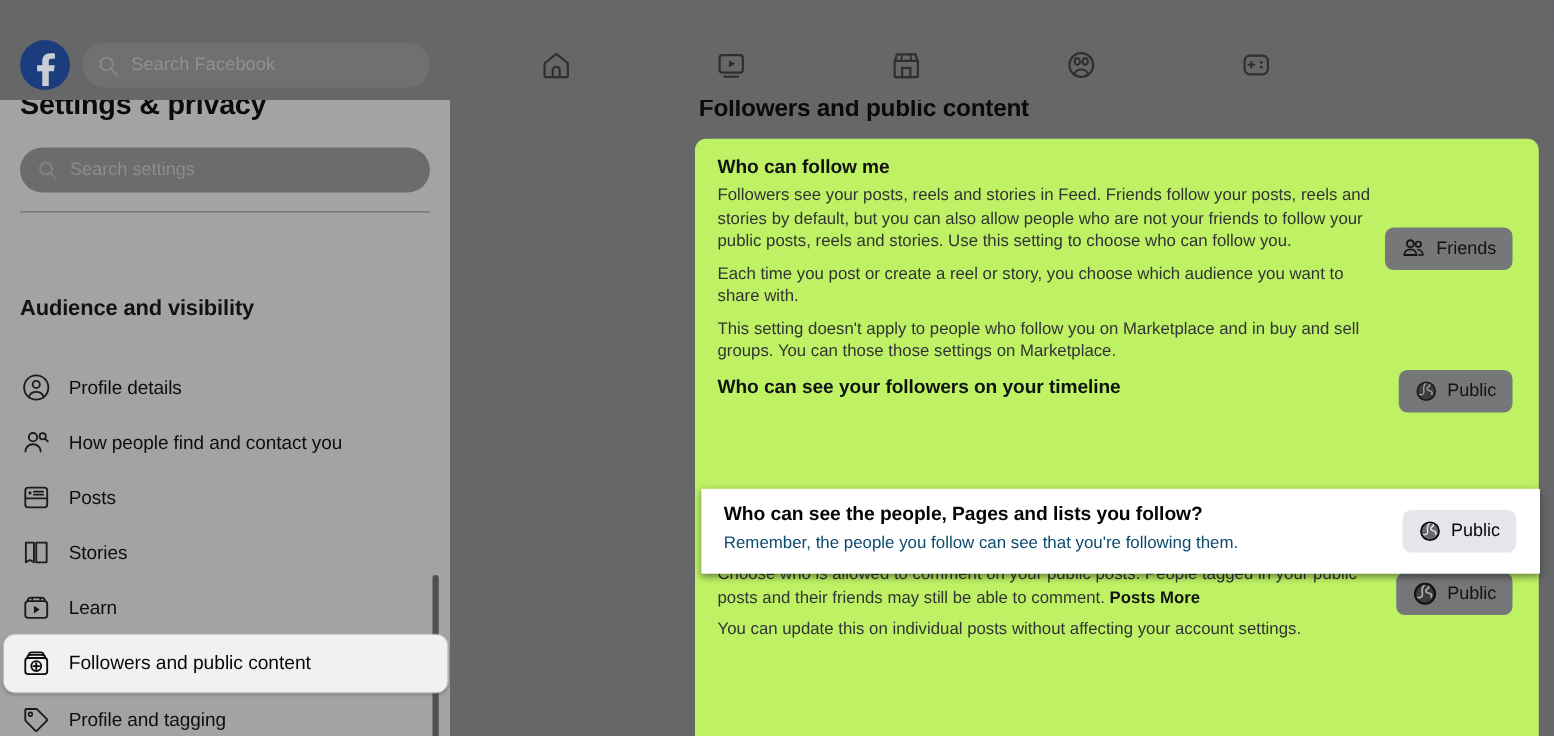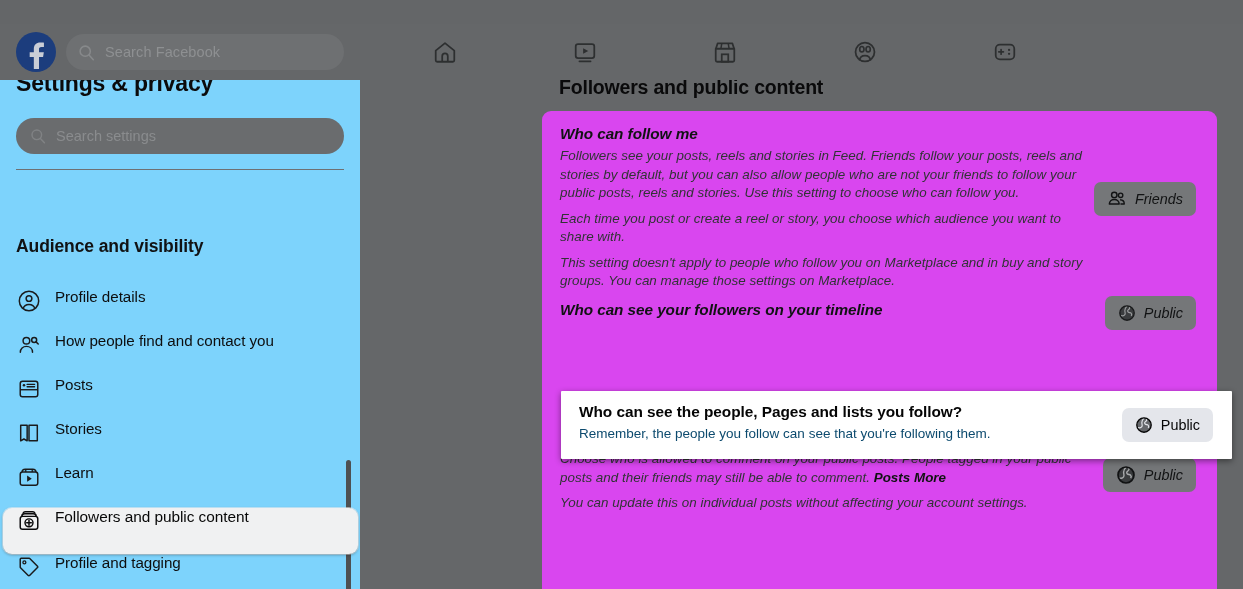--- a/index.html
+++ b/index.html
@@ -48,21 +48,21 @@
   .navicon {
     width: 140px; height: 56px;
     display: flex; align-items: center; justify-content: center;
   }
   .navicon svg { display: block; opacity: .88; }
 
   
   .sidebar {
     position: absolute; left: 0; top: 56px;
     width: 360px; height: 533px;
-    background: #7dd3fc;
+    background: #a3a3a3;
     overflow: hidden;
   }
   .side-title {
     position: absolute; left: 16px; top: 14px;
     font-size: 23px; font-weight: bold; color: #0b0b0c;
     letter-spacing: -.2px;
   }
   .side-search {
     position: absolute; left: 16px; top: 62px;
     width: 328px; height: 36px;
@@ -91,21 +91,21 @@
     letter-spacing: .05px;
   }
 
   .menu {
     position: absolute; left: 0; top: 176px;
     width: 360px;
   }
   .menu-item {
     position: relative;
     height: 44px;
-    display: flex; 
+    display: flex; align-items: center;
     padding-left: 16px;
   }
   .menu-item .mi-ico {
     width: 26px; height: 26px; flex: none;
     margin-right: 13px;
     display: flex; align-items: center; justify-content: center;
   }
   .menu-item .mi-ico svg { display: block; }
   .menu-item .mi-label {
     font-size: 15.2px; color: #0d0e0f;
@@ -139,25 +139,24 @@
     background: #656769;
     overflow: hidden;
   }
   .main-title {
     position: absolute; left: 199px; top: 20px;
     font-size: 19.5px; font-weight: bold; color: #0a0a0b;
     letter-spacing: -.2px;
   }
 
   .settings-card {
-    position: absolute; left: 182px; top: 55px;
+    position: absolute; left: 196px; top: 55px;
     width: 675px; height: 478px;
-    background: #d946ef;
+    background: #bef264;
     border-radius: 9px 9px 0 0;
-    font-style: italic;
   }
 
   .row {
     position: relative;
     padding: 14px 18px 12px 18px;
   }
   .row .row-title {
     font-size: 15.3px; font-weight: bold; color: #111213;
     letter-spacing: -.05px;
     margin-bottom: 4px;
@@ -399,21 +398,21 @@
 <div class="main">
 
   <div class="main-title">Followers and public content</div>
 
   <div class="settings-card">
 
     <div class="row" id="row-follow-me">
       <div class="row-title">Who can follow me</div>
       <div class="row-para">Followers see your posts, reels and stories in Feed. Friends follow your posts, reels and stories by default, but you can also allow people who are not your friends to follow your public posts, reels and stories. Use this setting to choose who can follow you.</div>
       <div class="row-para">Each time you post or create a reel or story, you choose which audience you want to share with.</div>
-      <div class="row-para">This setting doesn't apply to people who follow you on Marketplace and in buy and story groups. You can manage those settings on Marketplace.</div>
+      <div class="row-para">This setting doesn't apply to people who follow you on Marketplace and in buy and sell groups. You can those those settings on Marketplace.</div>
       <div class="pill-btn" id="btn-friends">
         <span>
           <svg width="20" height="20" viewBox="0 0 22 22">
             <circle cx="8" cy="6.5" r="3" fill="none" stroke="#121314" stroke-width="1.6"></circle>
             <circle cx="15" cy="7" r="2.4" fill="none" stroke="#121314" stroke-width="1.5"></circle>
             <path d="M2.6 16.5c0-3 2.4-5 5.4-5s5.4 2 5.4 5z" fill="none" stroke="#121314" stroke-width="1.6" stroke-linejoin="round"></path>
             <path d="M14.4 11.8c2.6.1 4.6 1.9 4.6 4.7h-4.2" fill="none" stroke="#121314" stroke-width="1.5" stroke-linejoin="round"></path>
           </svg>
         </span>
         <span>Friends</span>

